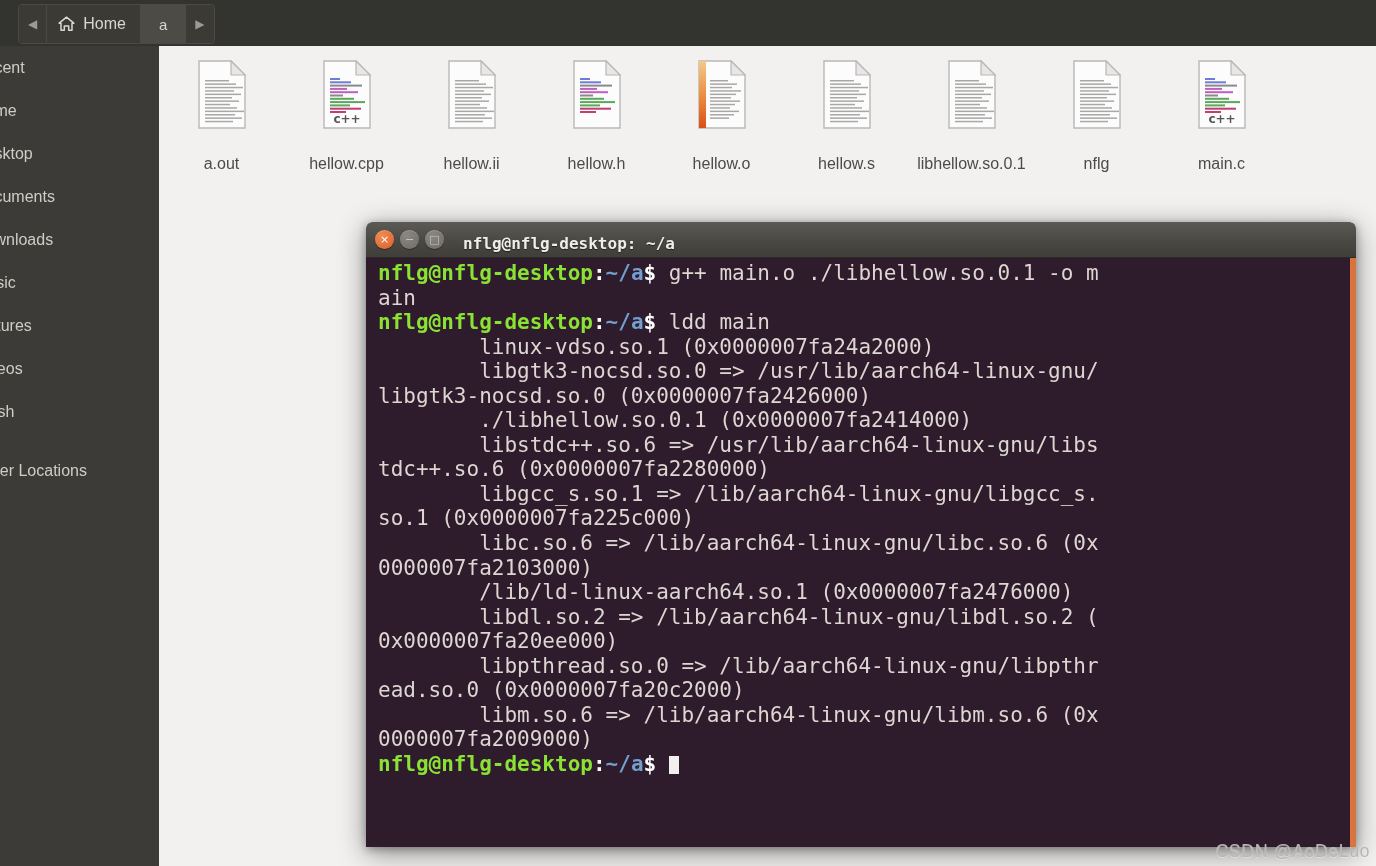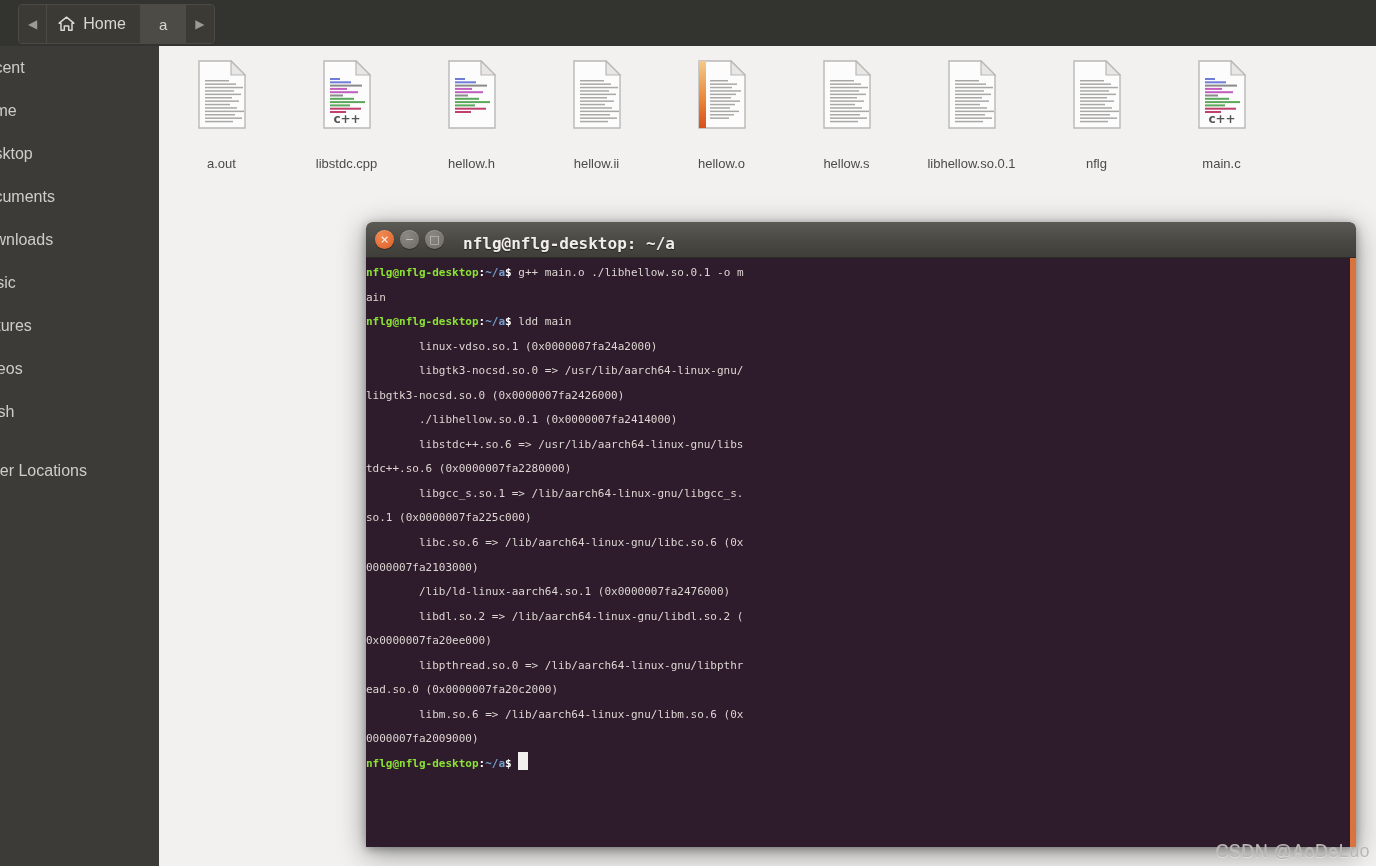--- a/index.html
+++ b/index.html
@@ -87,21 +87,21 @@
     display: flex; flex-direction: column; align-items: center;
     flex: 0 0 auto;
   }
   .file-icon-wrap {
     height: 86px;
     display: flex; align-items: flex-start; justify-content: center;
     padding-top: 6px;
   }
   .file-label {
     margin-top: 7px;
-    font-size: 13px;
+    font-size: 16px;
     color: #4b4b4b;
     text-align: center;
     line-height: 21px;
     width: 118px;
     word-wrap: break-word;
   }
 
   
   .term {
     position: absolute; left: 366px; top: 222px;
@@ -140,25 +140,25 @@
   }
   .term-body {
     position: relative;
     height: 590px;
     background: #2e1b2b;
     padding: 3px 0 0 0;
     overflow: hidden;
   }
   .term-text {
     font-family: "DejaVu Sans Mono", monospace;
-    font-size: 11px;
+    font-size: 21px;
     line-height: 24.55px;
     color: #ddd6d2;
     white-space: pre;
-    padding-left: 0;
+    padding-left: 12px;
     letter-spacing: 0px;
   }
   .term-text .u { color: #8ae234; font-weight: bold; }
   .term-text .c { color: #ffffff; font-weight: bold; }
   .term-text .p { color: #729fcf; font-weight: bold; }
   .cursor {
     display: inline-block;
     width: 10px; height: 18px;
     background: #f2f0ee;
     vertical-align: -3px;
@@ -297,48 +297,21 @@
               <rect x="10" y="31.2" width="28" height="2" fill="#c05fc0"></rect>
               <rect x="10" y="34.5" width="13" height="2" fill="#8a8a8a"></rect>
               <rect x="10" y="37.8" width="24" height="2" fill="#5aa85a"></rect>
               <rect x="10" y="41.099999999999994" width="35" height="2" fill="#5aa85a"></rect>
               <rect x="10" y="44.4" width="20" height="2" fill="#5aa85a"></rect>
               <rect x="10" y="47.7" width="31" height="2" fill="#c03f6f"></rect>
               <rect x="10" y="51" width="16" height="2" fill="#c03f6f"></rect>
               <text x="27" y="63" font-family="DejaVu Sans, sans-serif" font-size="12" font-weight="bold" fill="#555" text-anchor="middle">c++</text>
             </svg>
           </div>
-          <div class="file-label">libstdc.cpp</div>
-        </div>
-        <div class="file-cell">
-          <div class="file-icon-wrap">
-            <svg width="54" height="70" viewBox="0 0 54 70">
-    <defs>
-                <linearGradient id="og" x1="0" y1="0" x2="0" y2="1">
-      <stop offset="0%" stop-color="#f3c98a"></stop>
-                  <stop offset="55%" stop-color="#ea8a3c"></stop>
-                  <stop offset="100%" stop-color="#d94f1a"></stop>
-    </linearGradient>
-              </defs>
-              <path d="M4 1 H36 L50 15 V68 H4 Z" fill="#fcfcfc" stroke="#b9b8b6" stroke-width="1.4"></path>
-                <path d="M36 1 L36 15 L50 15 Z" fill="#e8e7e5" stroke="#b9b8b6" stroke-width="1.2"></path>
-              <rect x="10" y="18" width="10" height="2" fill="#6f7cd8"></rect>
-              <rect x="10" y="21.3" width="21" height="2" fill="#6f7cd8"></rect>
-              <rect x="10" y="24.6" width="32" height="2" fill="#8a8a8a"></rect>
-              <rect x="10" y="27.9" width="17" height="2" fill="#c05fc0"></rect>
-              <rect x="10" y="31.2" width="28" height="2" fill="#c05fc0"></rect>
-              <rect x="10" y="34.5" width="13" height="2" fill="#8a8a8a"></rect>
-              <rect x="10" y="37.8" width="24" height="2" fill="#5aa85a"></rect>
-              <rect x="10" y="41.099999999999994" width="35" height="2" fill="#5aa85a"></rect>
-              <rect x="10" y="44.4" width="20" height="2" fill="#5aa85a"></rect>
-              <rect x="10" y="47.7" width="31" height="2" fill="#c03f6f"></rect>
-              <rect x="10" y="51" width="16" height="2" fill="#c03f6f"></rect>
-            </svg>
-          </div>
-          <div class="file-label">hellow.h</div>
+          <div class="file-label">hellow.cpp</div>
         </div>
         <div class="file-cell">
           <div class="file-icon-wrap">
             <svg width="54" height="70" viewBox="0 0 54 70">
     <defs>
                 <linearGradient id="og" x1="0" y1="0" x2="0" y2="1">
       <stop offset="0%" stop-color="#f3c98a"></stop>
                   <stop offset="55%" stop-color="#ea8a3c"></stop>
                   <stop offset="100%" stop-color="#d94f1a"></stop>
     </linearGradient>
@@ -354,20 +327,47 @@
               <rect x="10" y="40.4" width="34" height="1.5" fill="#a9a8a6"></rect>
               <rect x="10" y="43.8" width="25" height="1.5" fill="#a9a8a6"></rect>
               <rect x="10" y="47.2" width="32" height="1.5" fill="#a9a8a6"></rect>
               <rect x="10" y="50.599999999999994" width="39" height="1.5" fill="#a9a8a6"></rect>
               <rect x="10" y="54" width="30" height="1.5" fill="#a9a8a6"></rect>
               <rect x="10" y="57.4" width="37" height="1.5" fill="#a9a8a6"></rect>
               <rect x="10" y="60.8" width="28" height="1.5" fill="#a9a8a6"></rect>
             </svg>
           </div>
           <div class="file-label">hellow.ii</div>
+        </div>
+        <div class="file-cell">
+          <div class="file-icon-wrap">
+            <svg width="54" height="70" viewBox="0 0 54 70">
+    <defs>
+                <linearGradient id="og" x1="0" y1="0" x2="0" y2="1">
+      <stop offset="0%" stop-color="#f3c98a"></stop>
+                  <stop offset="55%" stop-color="#ea8a3c"></stop>
+                  <stop offset="100%" stop-color="#d94f1a"></stop>
+    </linearGradient>
+              </defs>
+              <path d="M4 1 H36 L50 15 V68 H4 Z" fill="#fcfcfc" stroke="#b9b8b6" stroke-width="1.4"></path>
+                <path d="M36 1 L36 15 L50 15 Z" fill="#e8e7e5" stroke="#b9b8b6" stroke-width="1.2"></path>
+              <rect x="10" y="18" width="10" height="2" fill="#6f7cd8"></rect>
+              <rect x="10" y="21.3" width="21" height="2" fill="#6f7cd8"></rect>
+              <rect x="10" y="24.6" width="32" height="2" fill="#8a8a8a"></rect>
+              <rect x="10" y="27.9" width="17" height="2" fill="#c05fc0"></rect>
+              <rect x="10" y="31.2" width="28" height="2" fill="#c05fc0"></rect>
+              <rect x="10" y="34.5" width="13" height="2" fill="#8a8a8a"></rect>
+              <rect x="10" y="37.8" width="24" height="2" fill="#5aa85a"></rect>
+              <rect x="10" y="41.099999999999994" width="35" height="2" fill="#5aa85a"></rect>
+              <rect x="10" y="44.4" width="20" height="2" fill="#5aa85a"></rect>
+              <rect x="10" y="47.7" width="31" height="2" fill="#c03f6f"></rect>
+              <rect x="10" y="51" width="16" height="2" fill="#c03f6f"></rect>
+            </svg>
+          </div>
+          <div class="file-label">hellow.h</div>
         </div>
         <div class="file-cell">
           <div class="file-icon-wrap">
             <svg width="54" height="70" viewBox="0 0 54 70">
     <defs>
                 <linearGradient id="og" x1="0" y1="0" x2="0" y2="1">
       <stop offset="0%" stop-color="#f3c98a"></stop>
                   <stop offset="55%" stop-color="#ea8a3c"></stop>
                   <stop offset="100%" stop-color="#d94f1a"></stop>
     </linearGradient>

